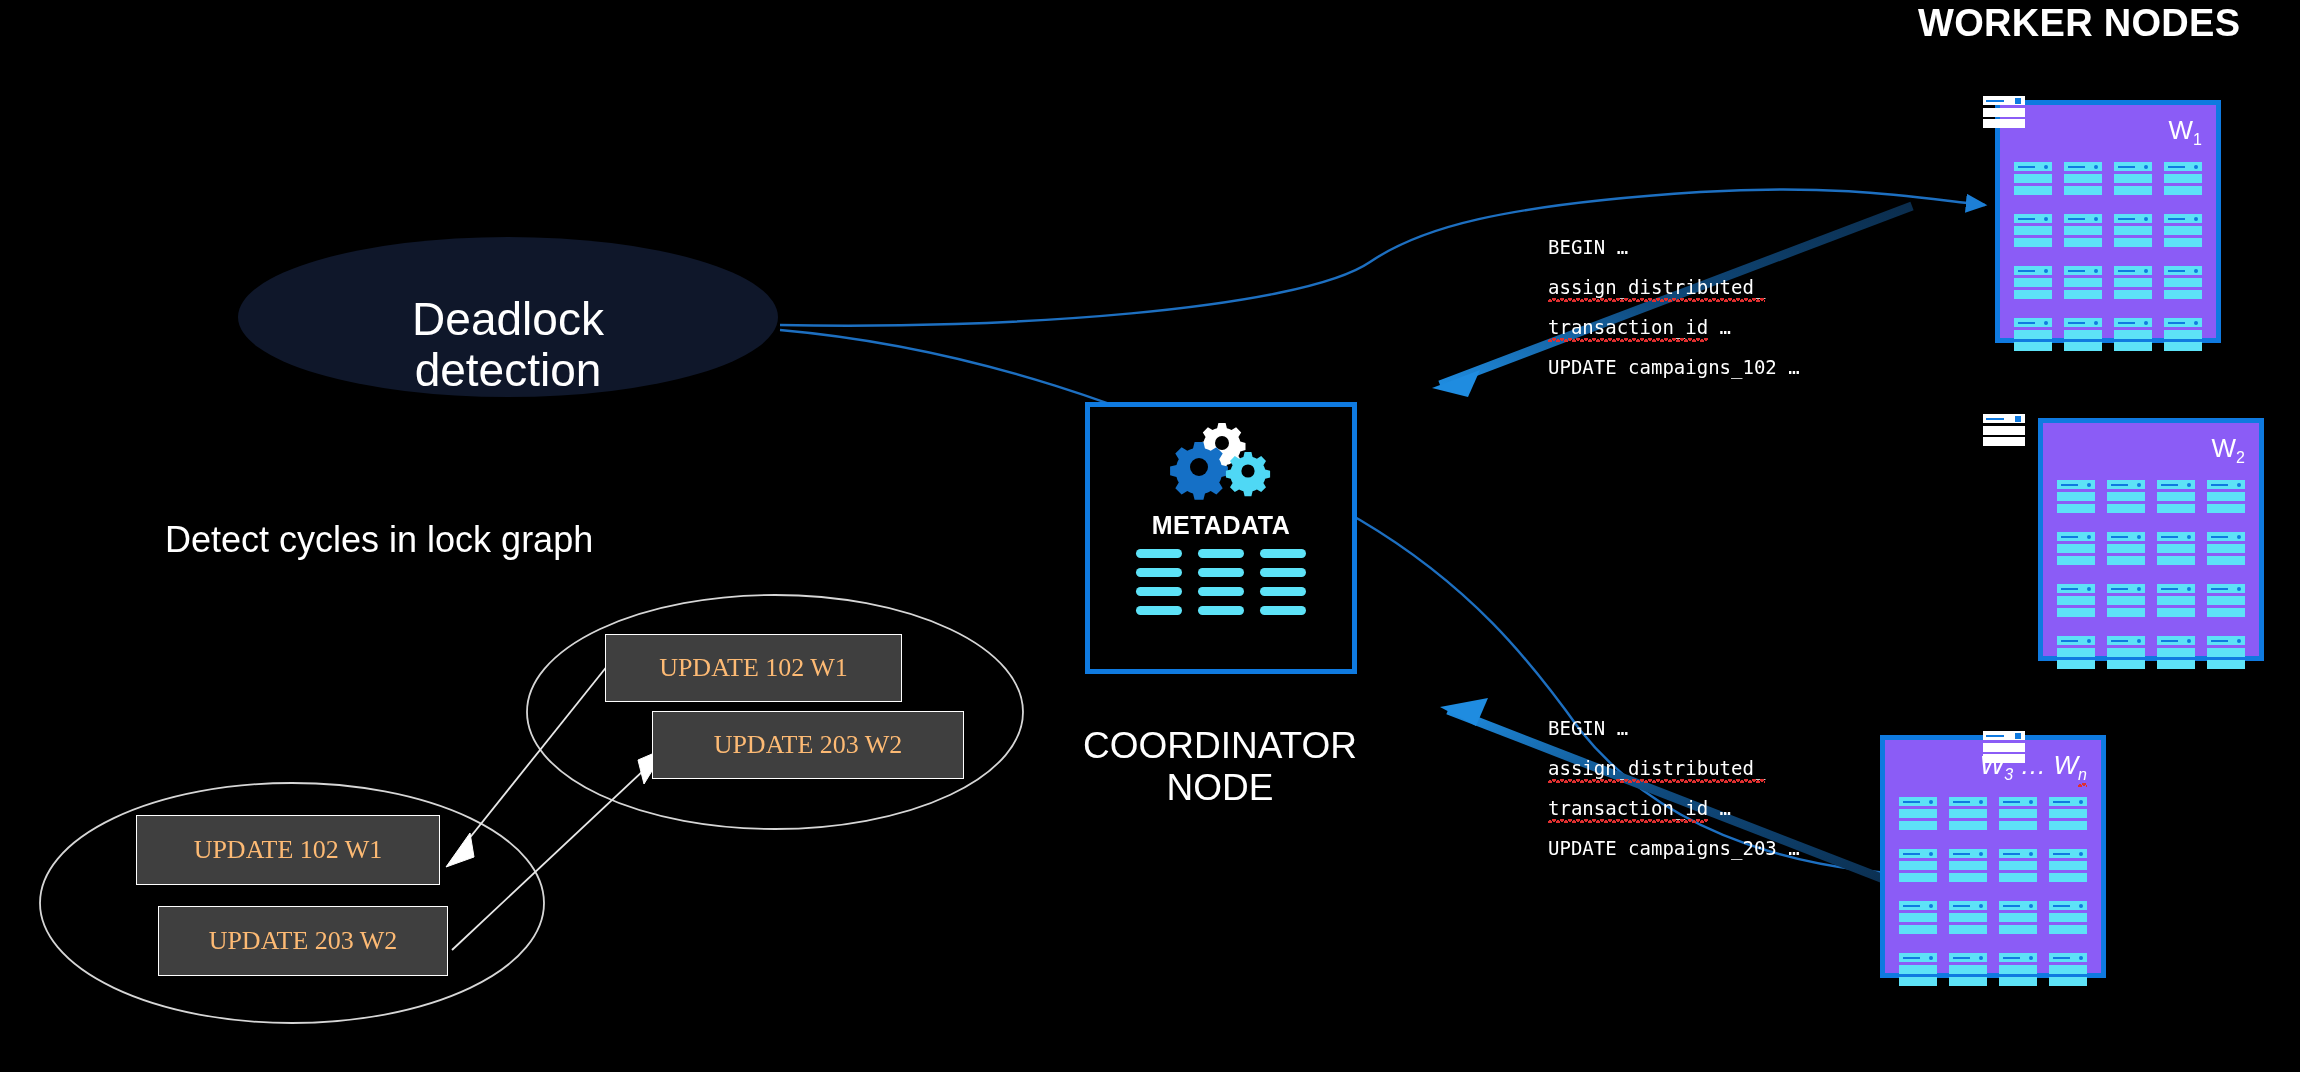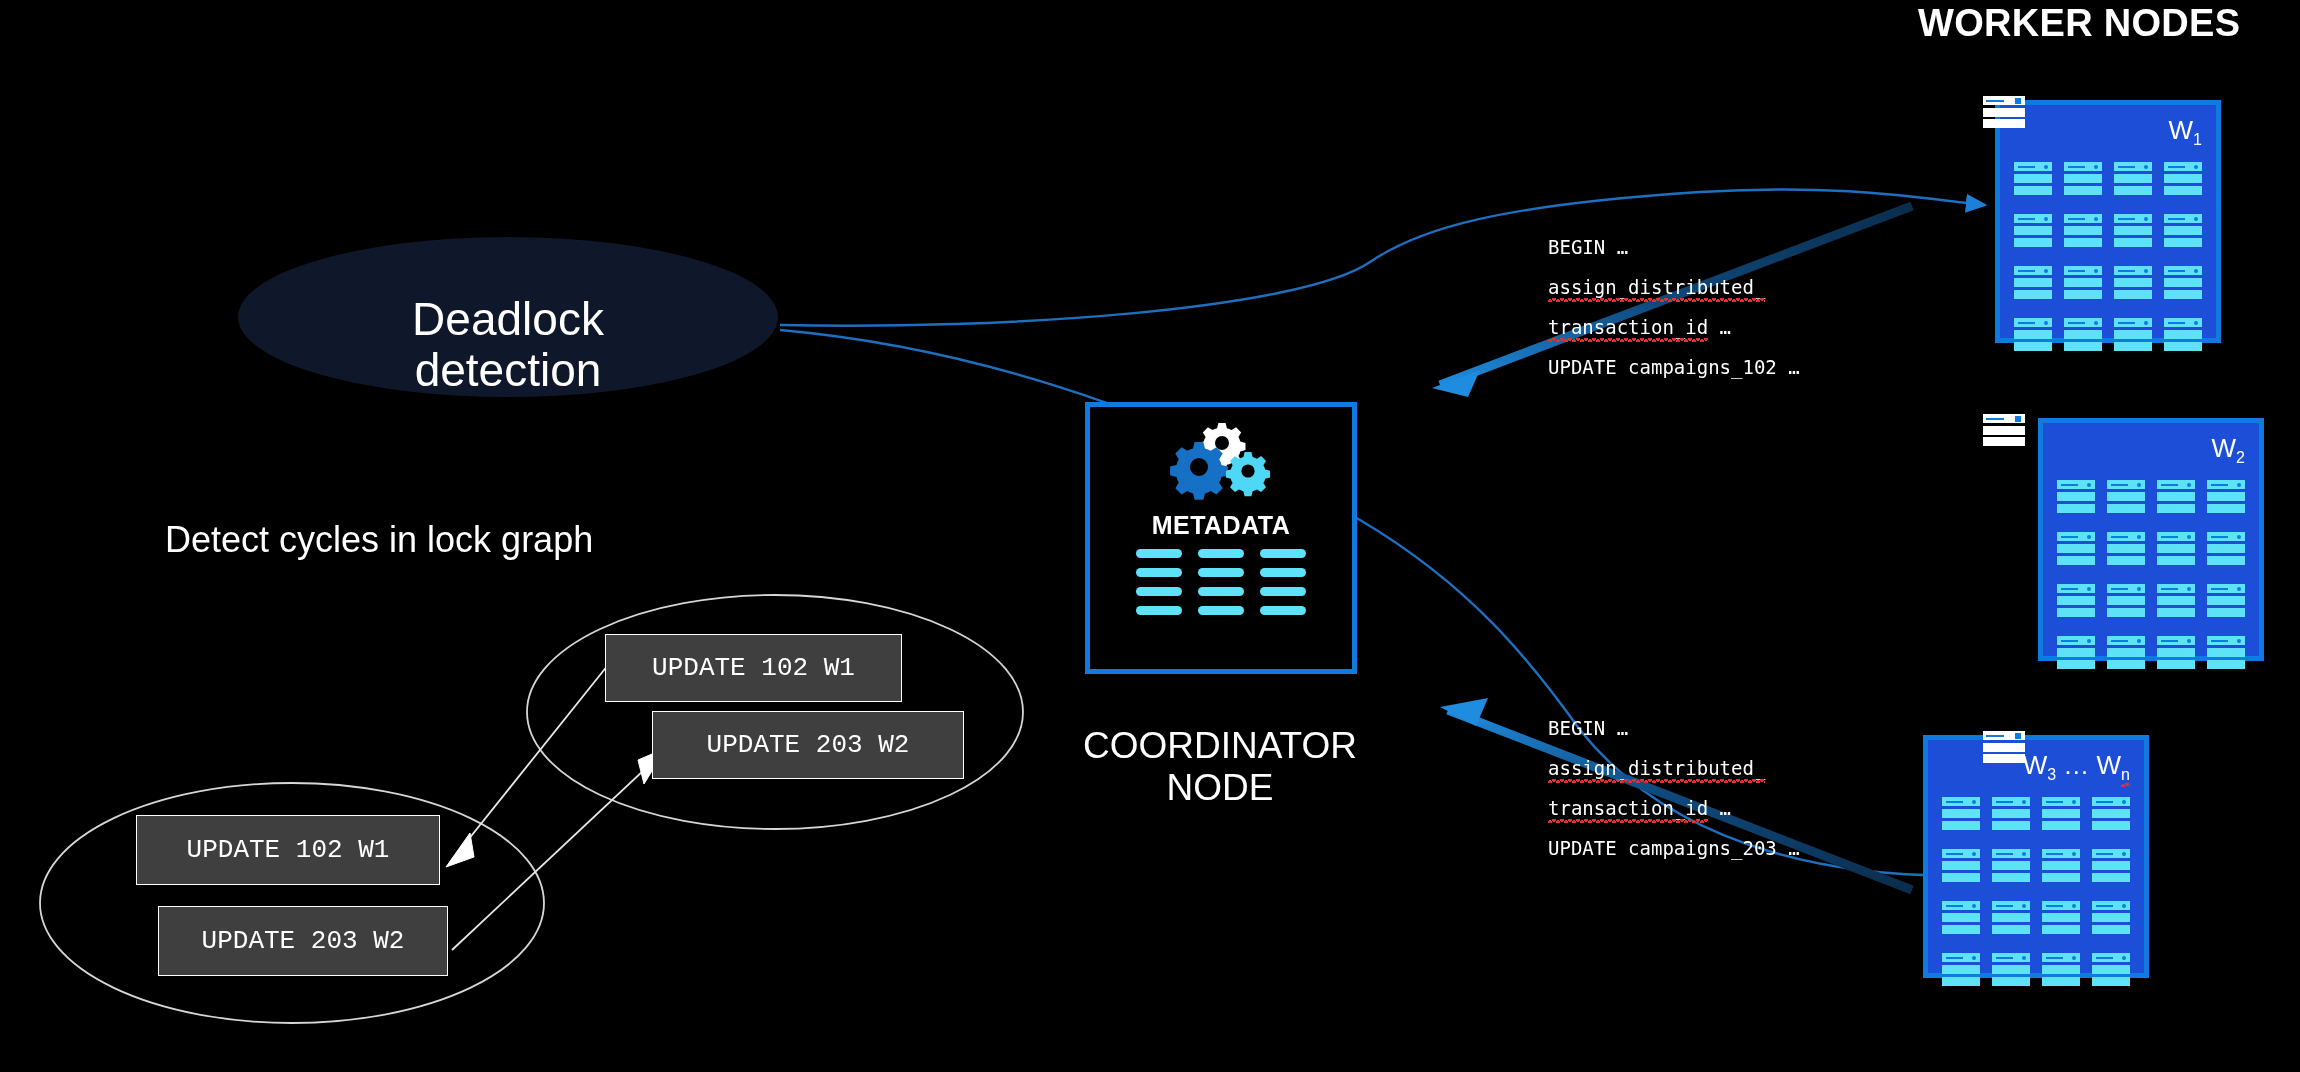--- a/index.html
+++ b/index.html
@@ -45,43 +45,43 @@
     left:238px; top:237px; width:540px; height:160px;
     background:#0f172a; border-radius:50%;
     display:flex; align-items:flex-end; justify-content:center;
   }
   #deadlock-ellipse .lbl{
     font-size:46px; line-height:1.12; text-align:center; color:#fff;
   }
   .update-box{
     background:#3f3f3f; border:1.7px solid #ffffff;
     display:flex; align-items:center; justify-content:center;
-    font-family:Liberation Mono, monospace;
-    font-size:26px; color:#ffffff; white-space:nowrap;
+    font-family:Liberation Serif, serif;
+    font-size:26px; color:#fdba74; white-space:nowrap;
   }
 
   
   #coordinator-box{
     left:1085px; top:402px; width:272px; height:272px;
     border:5px solid #0f7ae0; box-sizing:border-box; background:#000;
   }
   #metadata-label{
     position:absolute; left:0; right:0; top:104px;
     text-align:center; font-size:25px; font-weight:bold; letter-spacing:.5px; color:#fff;
   }
   .meta-grid{
     position:absolute; left:50%; top:142px; transform:translateX(-50%);
     display:grid; grid-template-columns:repeat(3,46px); grid-auto-rows:9px;
     gap:10px 16px;
   }
   .meta-grid i{ display:block; background:#5de2f7; border-radius:5px; height:9px; }
 
   
   .worker-box{
-    border:5px solid #0f7ae0; box-sizing:border-box; background:#1d4ed8;
+    border:5px solid #0f7ae0; box-sizing:border-box; background:#8b5cf6;
     width:226px; height:243px;
   }
   .worker-label{
     position:absolute; right:14px; top:10px;
     font-size:26px; color:#ffffff; white-space:nowrap;
   }
   .worker-label sub{ font-size:16px; }
   .shard-grid{
     position:absolute; left:50%; top:57px; transform:translateX(-50%);
     display:grid; grid-template-columns:repeat(4,38px); gap:16px 12px;
@@ -430,21 +430,21 @@
           <div class="bar"></div>
         </div>
     </div>
   </div>
   <div class="abs stack-icon" style="left:1983px;top:414px;">
     <div class="row first"></div>
       <div class="row"></div>
       <div class="row"></div>
   </div>
 
-  <div class="abs worker-box" style="left:1923px;top:735px;">
+  <div class="abs worker-box" style="left:1880px;top:735px;font-style:italic;">
     <div class="worker-label">
       <span>W</span><sub>3</sub><span> … W</span><sub class="sq">n</sub>
     </div>
     <div class="shard-grid">
       <div class="shard">
           <div class="hdr"></div>
           <div class="bar"></div>
           <div class="bar"></div>
         </div>
       <div class="shard">

